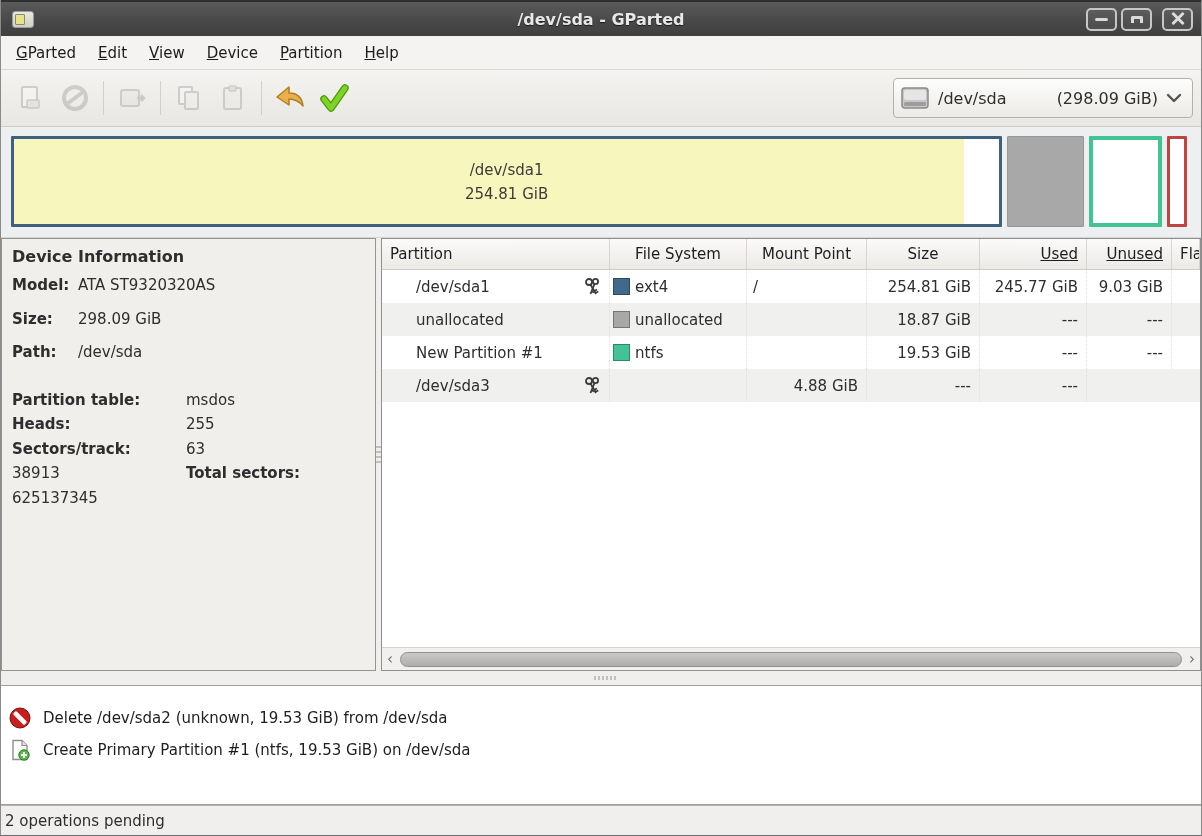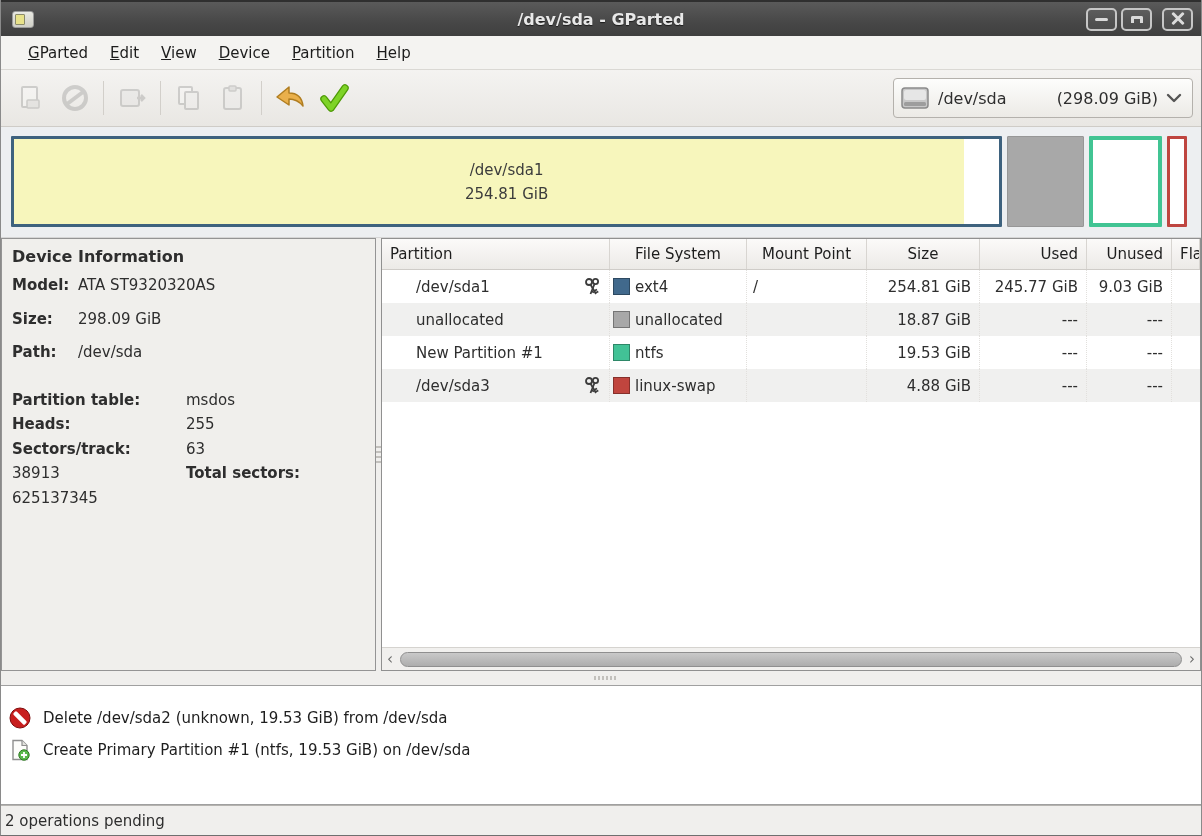--- a/index.html
+++ b/index.html
@@ -16,21 +16,21 @@
   .win-btn { width:31px; height:23px; border:2px solid #c6c6c6; border-radius:5px; background:rgba(255,255,255,.06); display:flex; align-items:center; justify-content:center; position:relative; }
   .win-btn.close { margin-left:6px; }
   .glyph-min { width:13px; height:0; border-top:3px solid #d9d9d9; border-radius:2px; }
   .glyph-max { width:12px; height:7px; border-top:3px solid #d9d9d9; border-left:3px solid #d9d9d9; border-right:3px solid #d9d9d9; border-radius:2px 2px 0 0; }
   .glyph-close { position:relative; width:14px; height:14px; }
   .glyph-close::before,.glyph-close::after { content:""; position:absolute; left:-1px; top:5px; width:16px; height:3px; background:#dcdcdc; border-radius:1px; }
   .glyph-close::before { transform:rotate(45deg); }
   .glyph-close::after { transform:rotate(-45deg); }
 
   
-  .menubar { height:34px; flex:0 0 34px; background:#f4f3f1; border-bottom:1px solid #dad8d4; display:flex; align-items:center; padding-left:16px; }
+  .menubar { height:34px; flex:0 0 34px; background:#f4f3f1; border-bottom:1px solid #dad8d4; display:flex; align-items:center; padding-left:4px; }
   .menu-item { padding:5px 11px; font-size:15px; color:#1c1c1c; }
   .menu-item u { text-decoration:underline; }
 
   
   .toolbar { height:57px; flex:0 0 57px; background:linear-gradient(#f4f3f1,#e9e7e3); border-bottom:1px solid #cfccc7; display:flex; align-items:center; padding:0 8px; }
   .tbtn { width:44px; height:44px; display:flex; align-items:center; justify-content:center; border-radius:4px; }
   .tsep { width:1px; height:34px; background:#d2cfca; margin:0 6px; }
   .dim { opacity:.28; }
   .device-combo { margin-left:auto; height:40px; min-width:300px; display:flex; align-items:center; gap:8px; padding:0 10px 0 6px; background:linear-gradient(#fdfdfc,#eceae6); border:1px solid #b4b1ac; border-radius:4px; }
   .device-combo .dev-name { font-size:16px; }
@@ -52,21 +52,21 @@
   .info-grid { display:grid; grid-template-columns:66px 1fr; row-gap:10px; line-height:23.5px; margin-bottom:24px; }
   .info-grid2 { display:grid; grid-template-columns:174px 1fr; row-gap:1px; line-height:23.5px; }
   .ilabel { font-weight:bold; }
   .vsplit { width:5px; flex:0 0 5px; position:relative; }
   .vsplit::after { content:""; position:absolute; top:205px; left:0; width:5px; height:22px; background:repeating-linear-gradient(#f0efed 0 3px,#c2c0bc 3px 5px); }
 
   .right-panel { flex:1 1 auto; background:#ffffff; border:1px solid #909090; display:flex; flex-direction:column; overflow:hidden; }
   .thead { height:31px; flex:0 0 31px; display:grid; grid-template-columns:228px 137px 120px 113px 107px 85px 1fr; background:linear-gradient(#fbfaf9,#eceae7); border-bottom:1px solid #cfccc8; }
   .th { display:flex; align-items:center; font-size:15px; color:#1d1d1d; border-right:1px solid #d8d5d1; padding:0 8px; overflow:hidden; white-space:nowrap; }
   .th.center { justify-content:center; }
-  .th.right { justify-content:flex-end; }
+  .th.right { justify-content:flex-end;text-decoration:underline; }
   .tbody { flex:1 1 auto; background:#fff; overflow:hidden; }
   .trow { height:33px; display:grid; grid-template-columns:228px 137px 120px 113px 107px 85px 1fr; align-items:center; }
   .trow:nth-child(even) { background:#f0f0ef; }
   .c { height:100%; display:flex; align-items:center; overflow:hidden; white-space:nowrap; border-right:1px dotted #e2e0dd; }
   .c-part { padding-left:34px; }
   .keyicon { margin-left:auto; margin-right:6px; }
   .swatch { width:17px; height:17px; border:1px solid rgba(0,0,0,.3); margin:0 5px 0 3px; flex:0 0 17px; }
   .c-mp { padding-left:6px; }
   .c-num { justify-content:flex-end; padding-right:8px; }
   .c-flags { border-right:none; }
@@ -288,24 +288,20 @@
               <svg width="20" height="20" viewBox="0 0 20 20">
                   <g stroke="#3c3c3c" fill="none" stroke-width="1.8">
                     <circle cx="6" cy="5" r="3"></circle>
                     <path d="M7.5 7.5 L13 17 M11 14 L14 12.5 M12.3 16 L15.3 14.5"></path>
                     <circle cx="12.5" cy="4.5" r="2.6"></circle>
                     <path d="M11.5 7 L7.5 17 M8.5 14.2 L11 15.5"></path>
                   </g>
                 </svg>
             </span>
           </div>
-          <div class="c c-fs">
-            <span class="swatch" style="background: rgb(192, 69, 62);"></span>
-            <span>linux-swap</span>
-          </div>
           <div class="c c-mp"></div>
           <div class="c c-num">4.88 GiB</div>
           <div class="c c-num">---</div>
           <div class="c c-num">---</div>
           <div class="c c-flags"></div>
         </div>
 
       </div>
       <div class="hscroll">
         <div class="scroll-arrow">‹</div>

